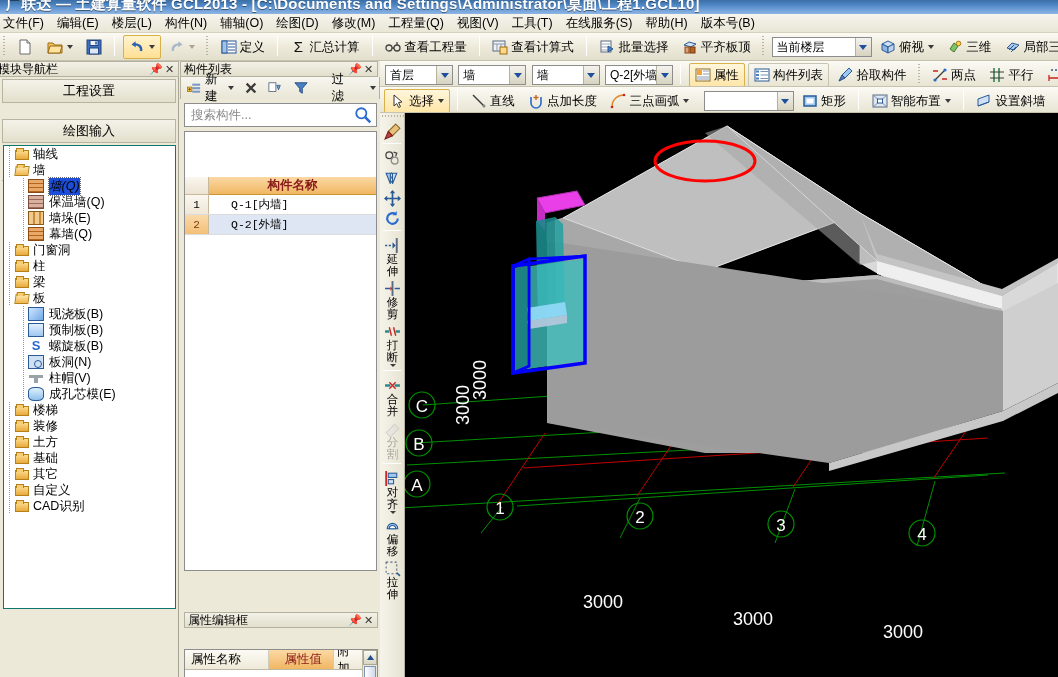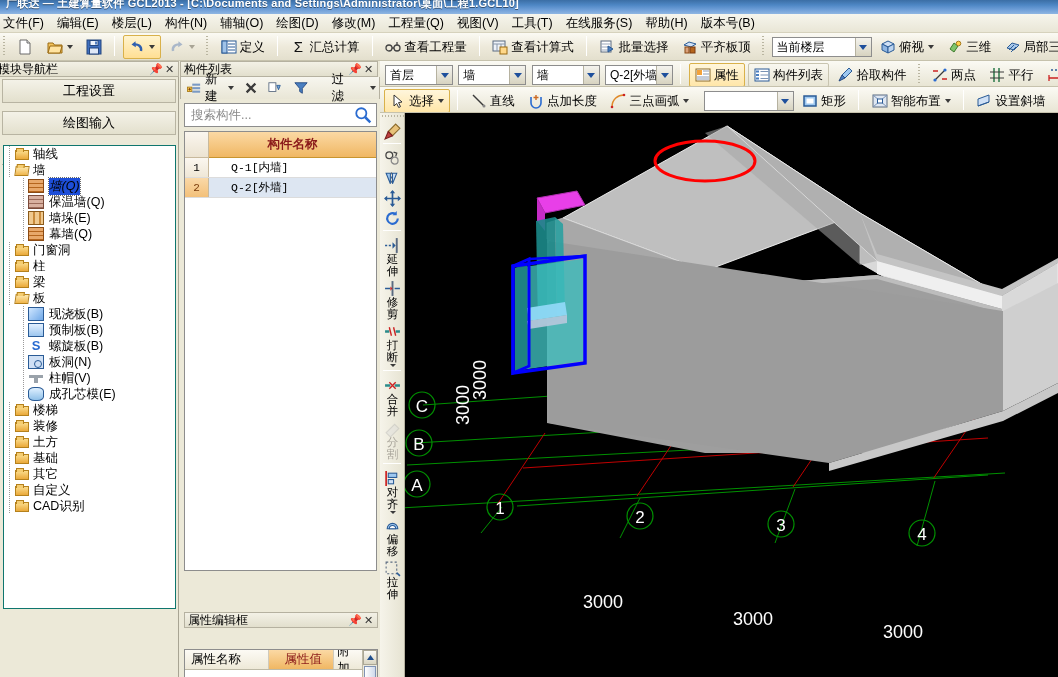--- a/index.html
+++ b/index.html
@@ -7,21 +7,21 @@
   body {
     width:1058px; height:677px; overflow:hidden;
     font-family:"Liberation Sans","DejaVu Sans",sans-serif;
     font-size:12px; background:#ece9d8; position:relative;
   }
 
   
   #titlebar{
     position:absolute; left:0; top:0; width:1058px; height:14px;
     background:linear-gradient(to bottom,#3b6ea5 0%,#4d86c4 35%,#6f9fd8 70%,#8fb6e2 100%);
-    color:#fff; font-size:11px; line-height:13px; overflow:hidden; white-space:nowrap;
+    color:#fff; font-size:15px; line-height:13px; overflow:hidden; white-space:nowrap;
   }
   #titlebar .ttxt{ position:absolute; left:6px; top:-3px; font-weight:bold;
     text-shadow:0 1px 0 rgba(0,0,0,.45); letter-spacing:.2px;}
 
   
   #menubar{
     position:absolute; left:0; top:14px; width:1058px; height:19px;
     background:linear-gradient(to bottom,#f6f5ed,#e9e6d6);
     border-bottom:1px solid #d6d2bd; white-space:nowrap; overflow:hidden;
   }
@@ -69,21 +69,21 @@
     padding:0 2px 0 3px; font-size:12px; color:#000;
   }
   .panel-title .ptxt{ flex:1 1 auto; white-space:nowrap; overflow:hidden;}
   .pin,.closex{ width:13px;height:13px;display:flex;align-items:center;justify-content:center;
     font-size:11px;color:#333;}
 
   
   #leftnav{ position:absolute; left:0; top:61px; width:179px; height:616px;
     background:#ece9d8; border-right:1px solid #a8a493;}
   #leftnav .navbtn{
-    height:24px; margin:2px 2px 8px 2px;
+    height:24px; margin:2px 2px 16px 2px;
     background:linear-gradient(to bottom,#f4f2e8,#e3e0cd);
     border:1px solid #b8b4a2; display:flex; align-items:center; justify-content:center;
     font-size:13px; color:#000;
   }
   #tabstrip{ height:22px; margin:3px 2px 0 2px; background:#ece9d8;
     border-bottom:1px solid #b5b1a0; display:flex; align-items:flex-end; gap:2px; padding-left:2px;}
   .minitab{ width:20px;height:16px;border:1px solid #9a9684;background:#fff;
     display:flex;align-items:center;justify-content:center;}
   .minitab.sel{ background:#dfe8f5;}
   .minitab .bar{ width:12px;height:3px;background:#4a7fc1;}
@@ -131,21 +131,21 @@
   #complist .ctools{ height:22px; display:flex; align-items:center; gap:2px;
     padding-left:3px; background:linear-gradient(to bottom,#f7f6ef,#e9e6d6);
     border-left:1px solid #b5b1a0;border-right:1px solid #b5b1a0;}
   .cbtn2{ display:flex; align-items:center; height:18px; padding:0 3px; font-size:12.5px; color:#000;}
   #searchbox{ margin:4px 3px 0 4px; height:24px; background:#fff;
     border:1px solid #8d8d8d; display:flex; align-items:center; padding:0 4px;}
   #searchbox input{ border:0; outline:0; flex:1 1 auto; font-size:12.5px; color:#000;
     font-family:"Liberation Sans",sans-serif; background:transparent;}
   #searchbox input::placeholder{ color:#8a8a8a; }
   #grid{ margin:4px 3px 0 4px; border:1px solid #8d8d8d; background:#fff; height:440px; overflow:hidden;}
-  #grid .ghead{ display:flex; height:26px; font-size:12.5px; }
+  #grid .ghead{ display:flex; height:18px; font-size:12.5px;margin-top:45px; }
   #grid .ghead .c0{ width:24px; background:linear-gradient(to bottom,#faf6ef,#ece3d1);
     border-right:1px solid #c8b99c; border-bottom:1px solid #c8b99c;}
   #grid .ghead .c1{ flex:1 1 auto; background:linear-gradient(to bottom,#fbd9a4,#f0b763);
     border-bottom:1px solid #c8952f; color:#8b1a1a; display:flex; align-items:center;
     justify-content:center; font-weight:bold; }
   #grid .grow{ display:flex; height:20px; font-size:12.5px; border-bottom:1px solid #dcdcdc;}
   #grid .grow .c0{ width:24px; display:flex;align-items:center;justify-content:center;
      background:linear-gradient(to bottom,#fbf7f0,#efe7d6); border-right:1px solid #c8b99c;
      font-family:"Liberation Mono",monospace; font-size:11px;}
   #grid .grow .c1{ flex:1 1 auto; display:flex; align-items:center; padding-left:22px;

